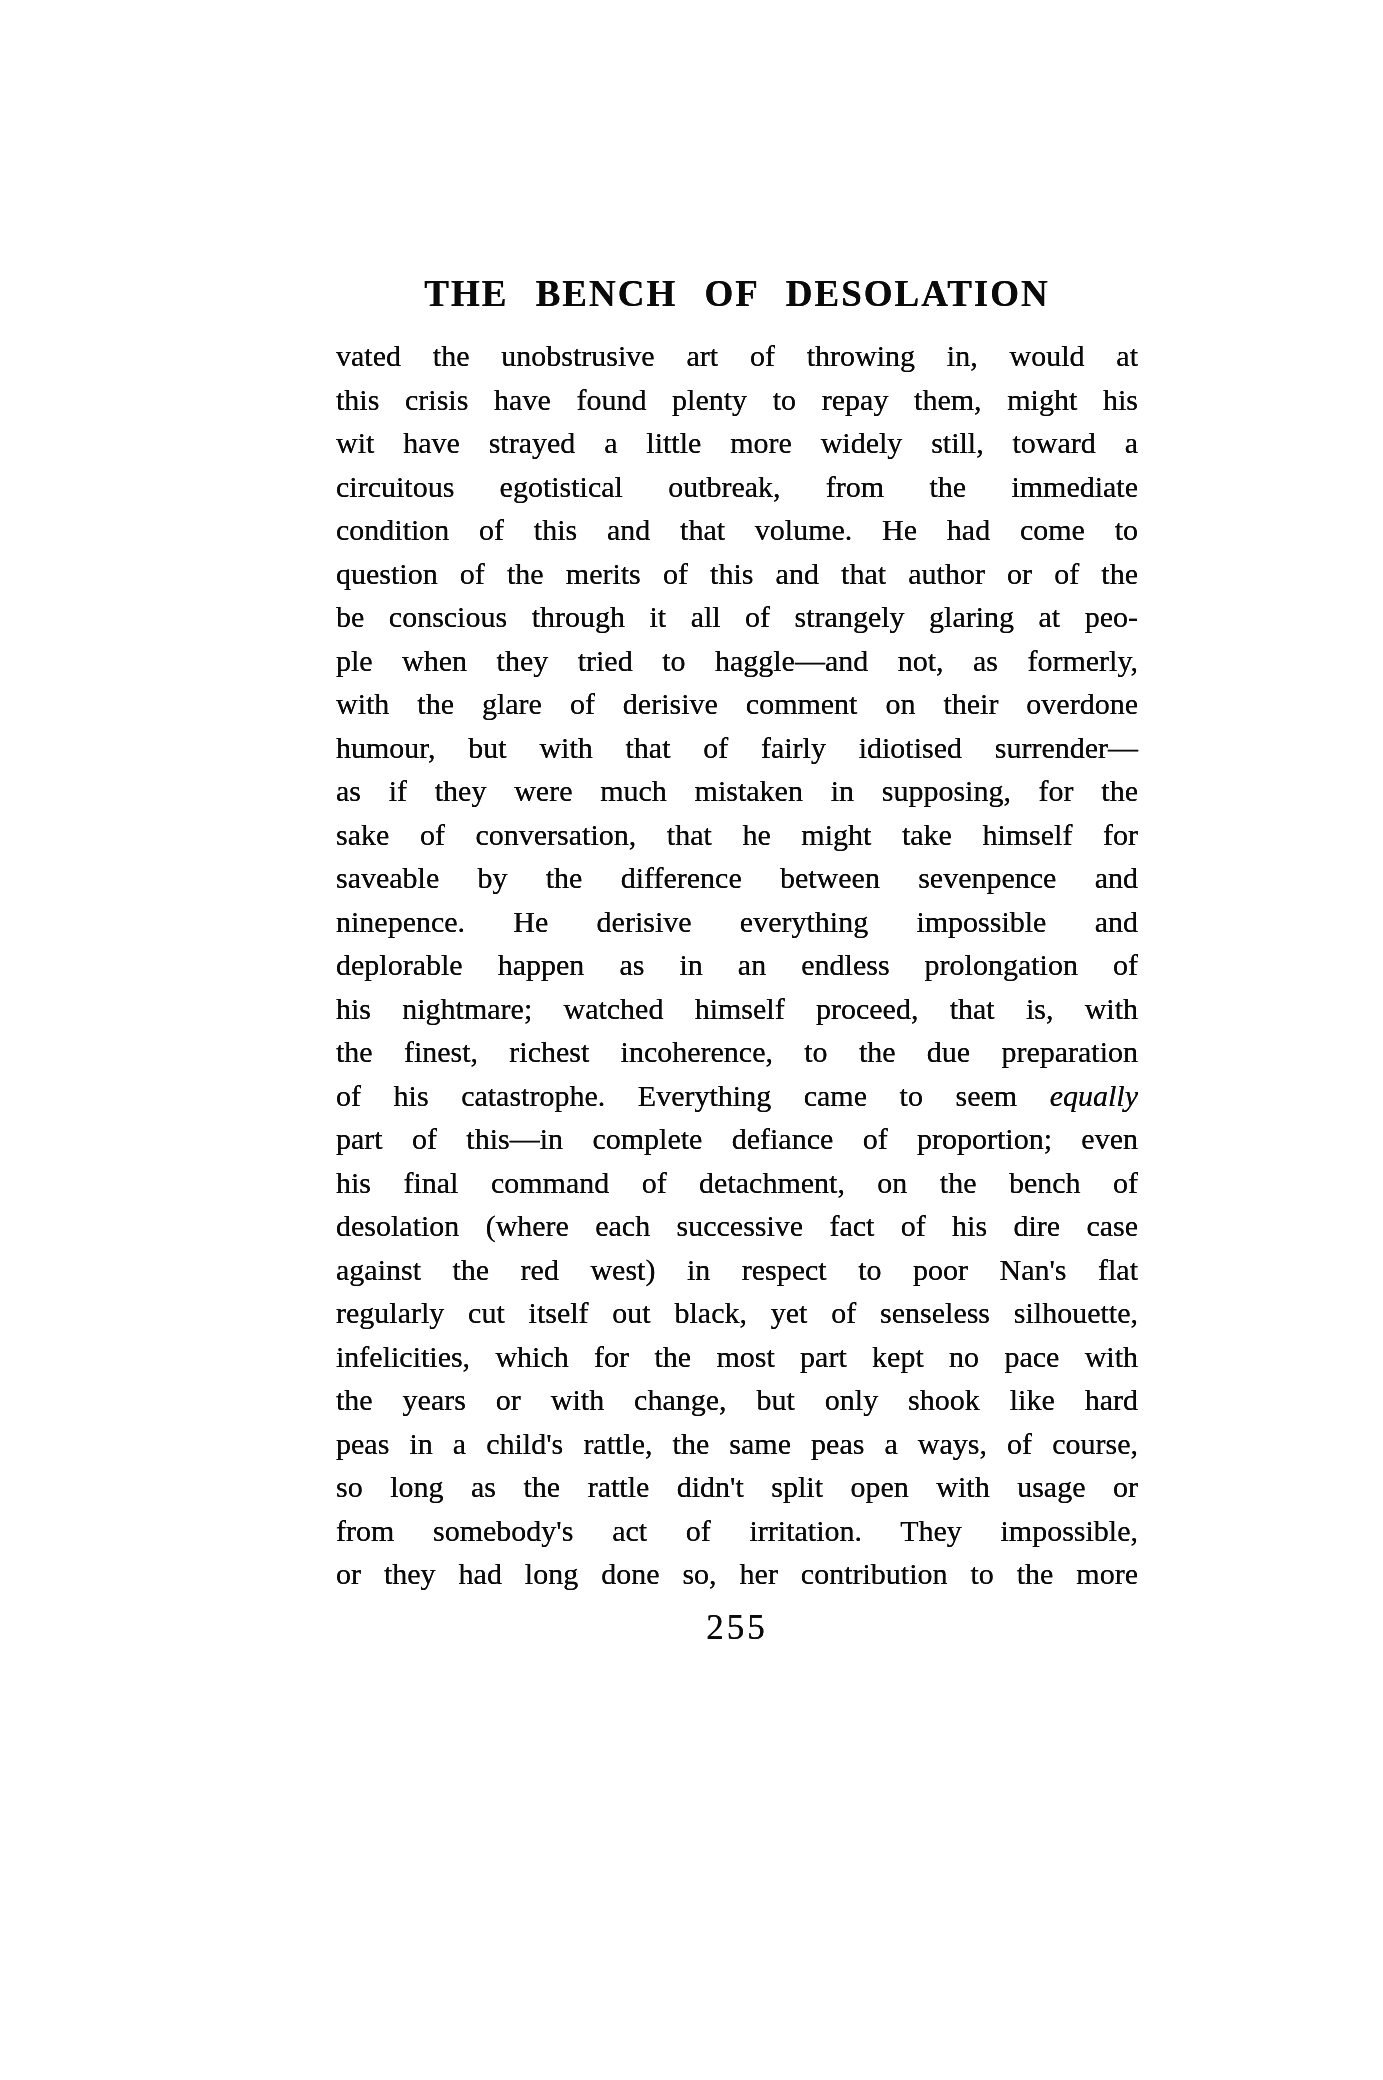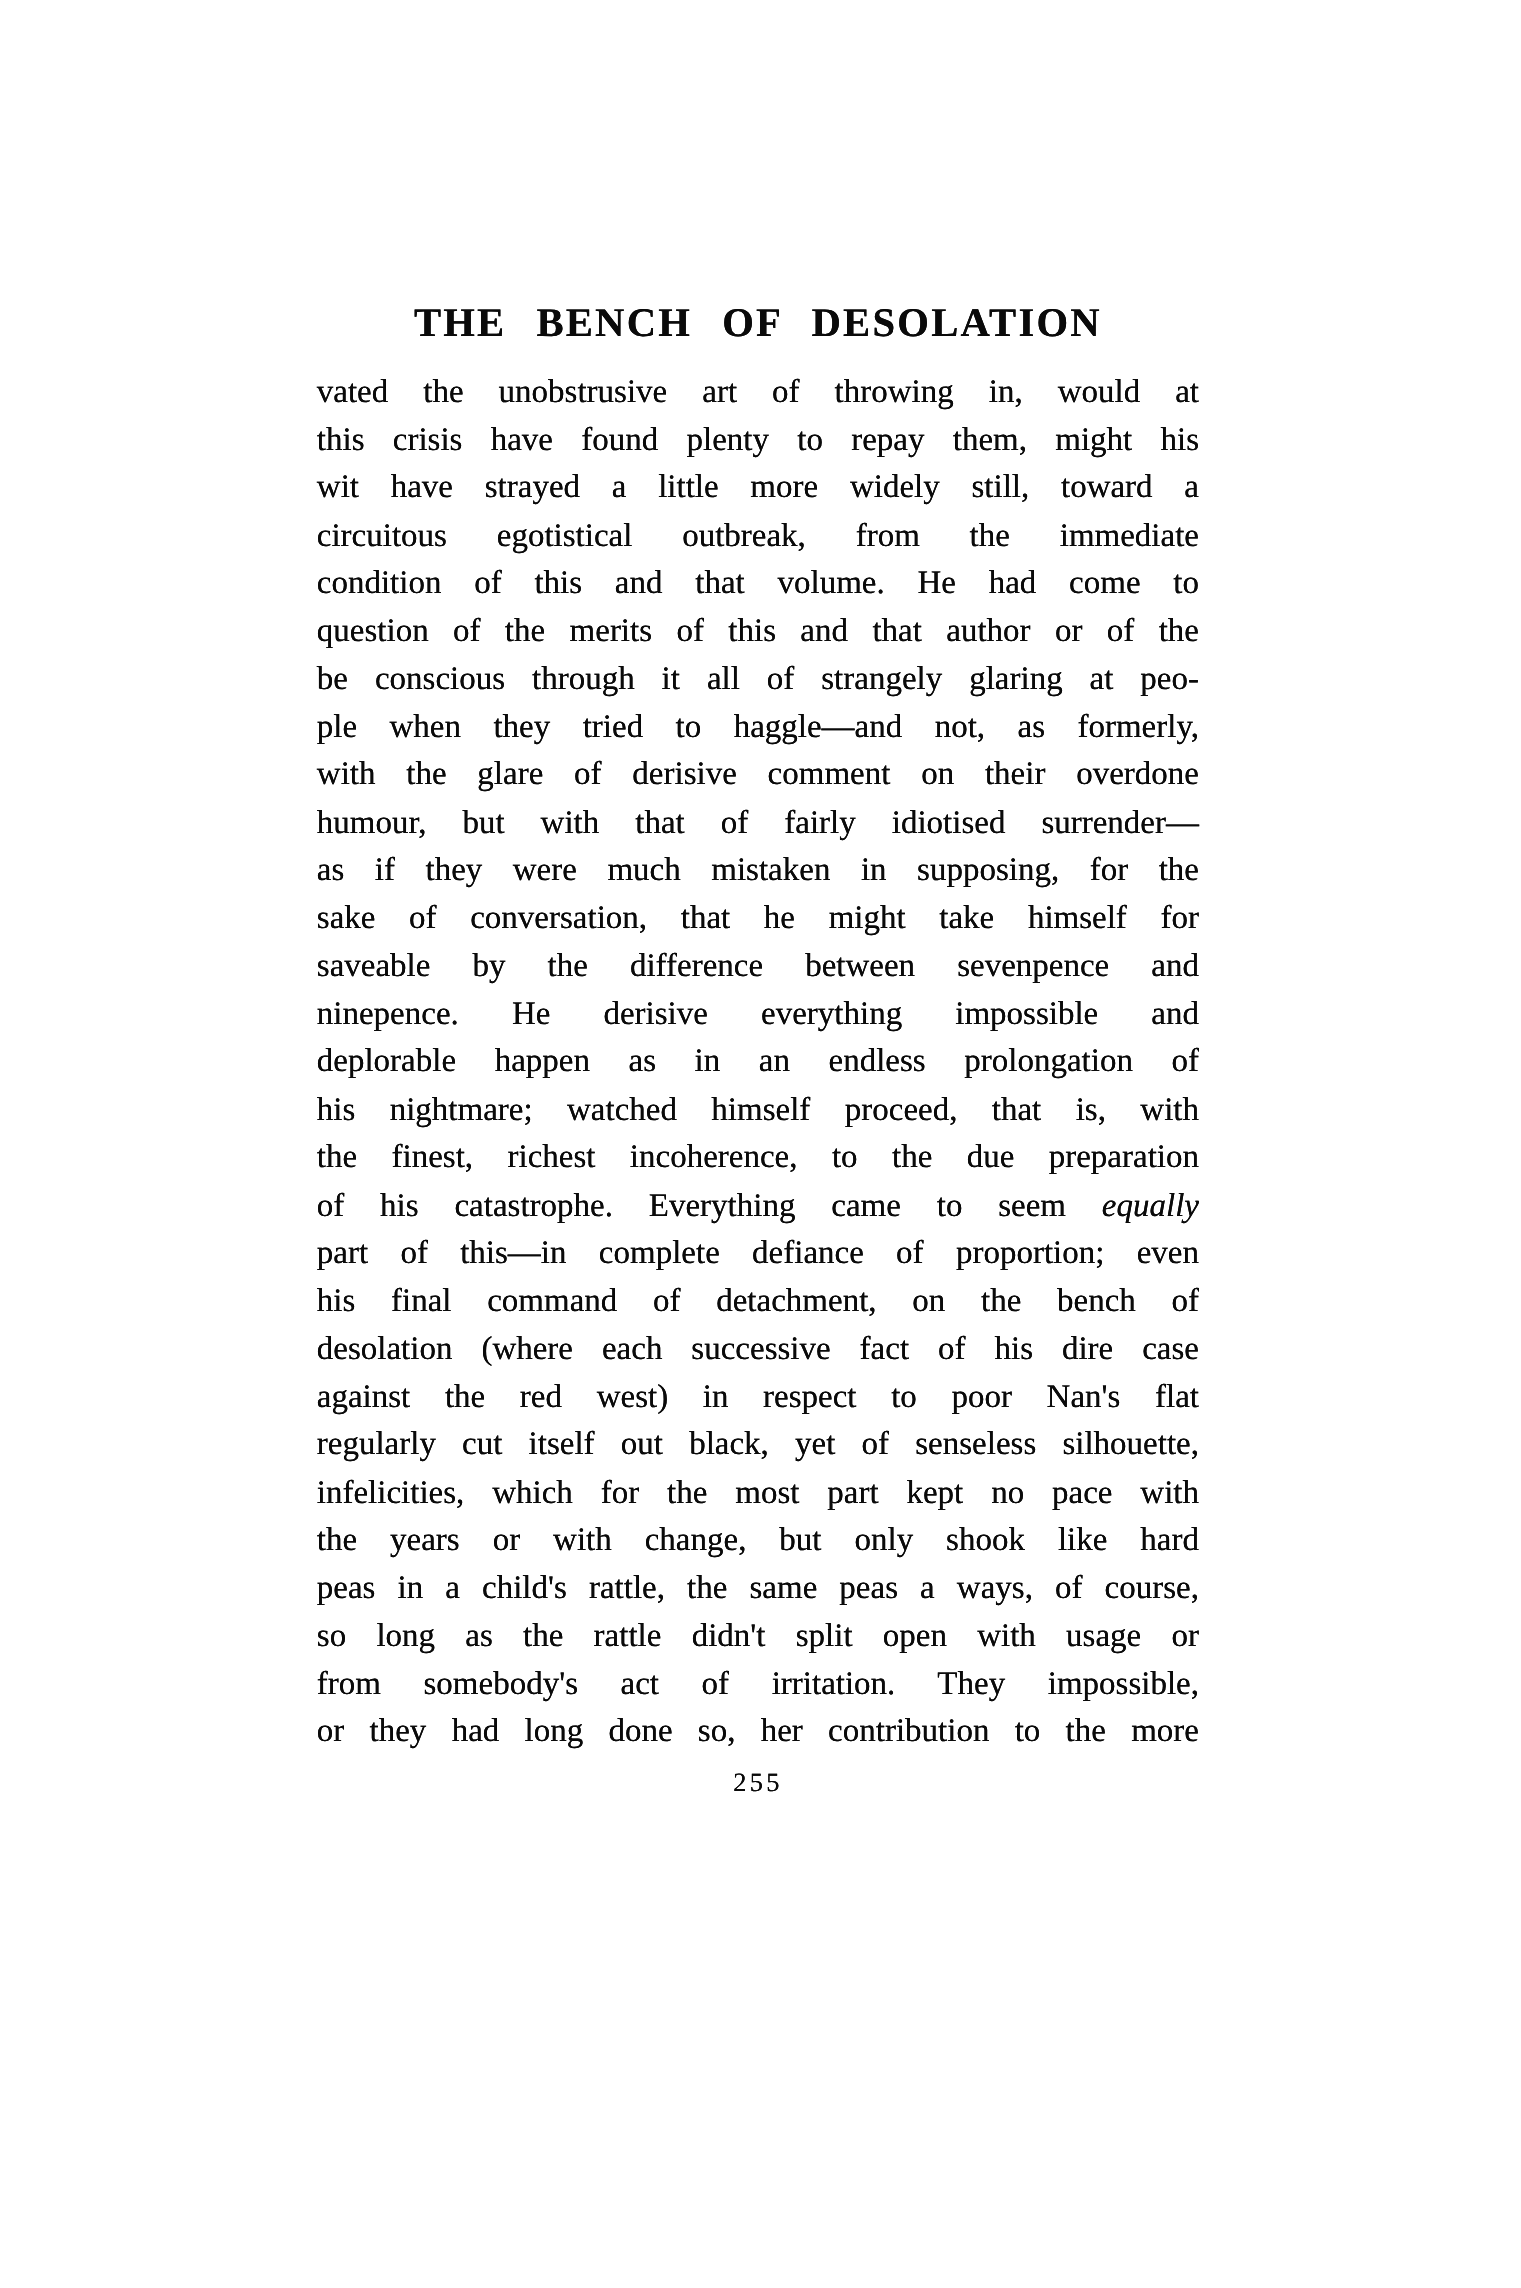--- a/index.html
+++ b/index.html
@@ -8,20 +8,21 @@
     background: #ffffff;
   }
   .page {
     position: relative;
     width: 1123px;
     height: 2080px;
     background: #ffffff;
     color: #0a0a0a;
     font-family: "Liberation Serif", "DejaVu Serif", serif;
     overflow: hidden;
+    margin-left: 48px;
   }
   .title {
     position: absolute;
     top: 272px;
     left: 288px;
     width: 802px;
     margin: 0;
     text-align: center;
     font-size: 37px;
     font-weight: 700;
@@ -49,21 +50,21 @@
   }
   .line span.it {
     font-style: italic;
   }
   .pagenum {
     position: absolute;
     top: 1608px;
     left: 288px;
     width: 802px;
     text-align: center;
-    font-size: 24px;
+    font-size: 35px;
     letter-spacing: 3px;
     text-shadow: 0 0 0.4px #000;
   }
 </style>
 </head>
 <body>
 
 <div class="page">
   <h1 class="title">THE BENCH OF DESOLATION</h1>
 

